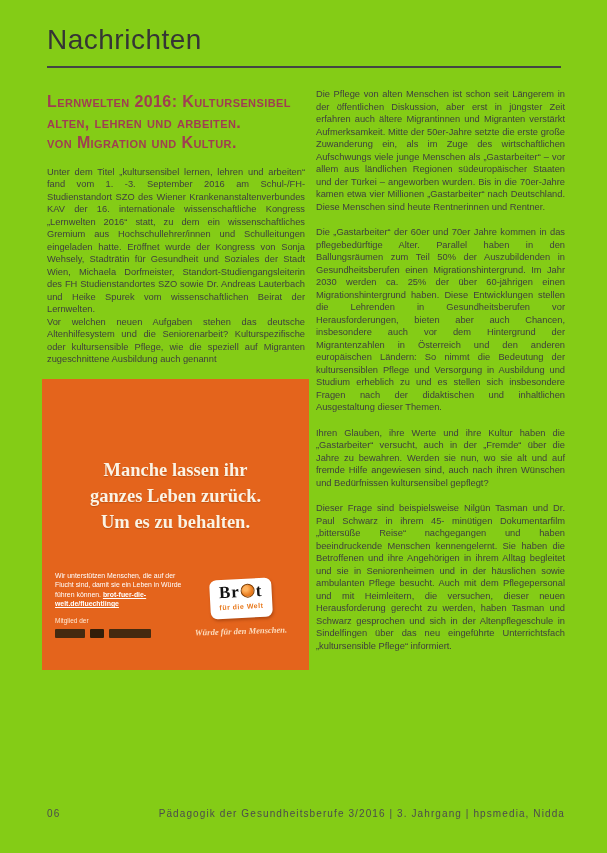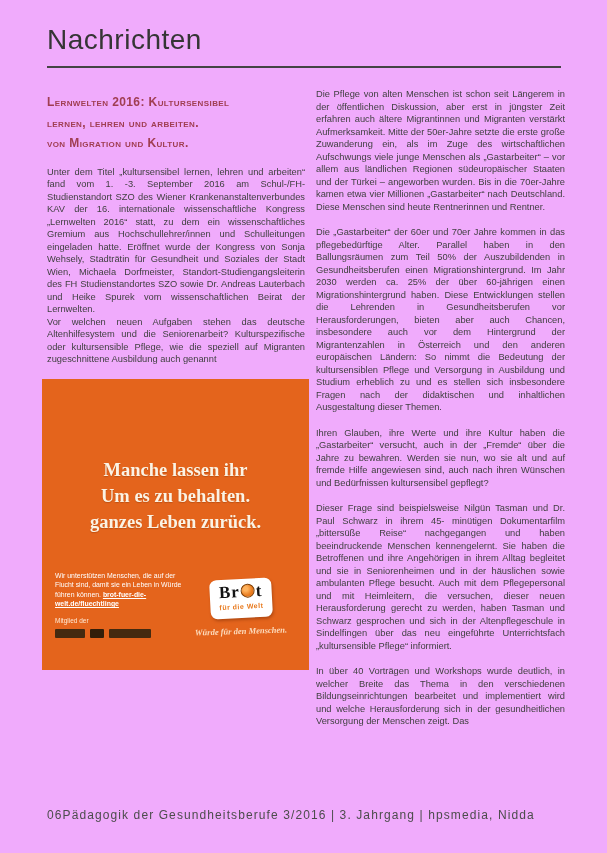--- a/index.html
+++ b/index.html
@@ -1,32 +1,32 @@
 <!DOCTYPE html>
 <html lang="de" style="--ad-bg: #e4641c; --ad-accent: #e87a1e; --heading-color: #a03e52;"><head>
 <meta charset="utf-8">
 <style>
   html,body{margin:0;padding:0;background:#e9e9e9;}
   .page{
-    position:relative;width:607px;height:853px;background:#f0abfc;
+    position:relative;width:607px;height:853px;background:#84cc16;
     font-family:"Liberation Sans",sans-serif;color:#3e3e3e;overflow:hidden;
     margin:0 auto;box-shadow:0 0 6px rgba(0,0,0,.2);
   }
   .title{
     position:absolute;left:47px;top:24px;margin:0;
     font-size:28px;font-weight:400;color:#353535;letter-spacing:.5px;
   }
   .rule{position:absolute;left:47px;top:66px;width:514px;height:2px;background:#444;}
   .columns{position:absolute;left:47px;top:88px;width:518px;display:flex;gap:11px;}
   .col{font-size:9.3px;line-height:12.5px;text-align:justify;color:#3f3f3f;}
   .col.left{width:258px;}
   .col.right{width:249px;}
   .heading{
     margin:4px 0 12px 0;font-weight:600;font-variant:small-caps;
-    font-size:12px;line-height:20.5px;letter-spacing:.4px;
+    font-size:16px;line-height:20.5px;letter-spacing:.4px;
     color:var(--heading-color,#a03e52);text-align:left;
   }
   .heading span{display:block;}
   .col p{margin:0 0 13px 0;}
   .col p.nogap{margin-top:-13px;}
   
   .ad{
     position:relative;width:267px;height:291px;margin:10px 0 0 -5px;
     background:var(--ad-bg,#e4641c);
   }
@@ -67,48 +67,48 @@
     letter-spacing:.5px;margin-top:1px;
   }
   .ad-tagline{
     margin-top:8px;transform:rotate(-2deg);
     font-family:"Liberation Serif",serif;font-style:italic;font-weight:700;
     font-size:8.5px;color:rgba(255,232,205,.9);
   }
   
   .footer{
     position:absolute;left:47px;right:42px;top:808px;
-    display:flex;justify-content:flex-start;align-items:baseline;
-    font-size:12px;letter-spacing:1.1px;color:#4c4c4c;
+    display:flex;justify-content:space-between;align-items:baseline;
+    font-size:10px;letter-spacing:1.1px;color:#4c4c4c;
   }
 </style>
 </head>
 <body>
 
 <div class="page">
 
   <h1 class="title">Nachrichten</h1>
   <div class="rule"></div>
 
   <div class="columns">
 
     <div class="col left">
       <h2 class="heading">
         <span>Lernwelten 2016: Kultursensibel</span>
-        <span>lernen, lehren und arbeiten.</span>
+        <span>alten, lehren und arbeiten.</span>
         <span>von Migration und Kultur.</span>
       </h2>
       <p>Unter dem Titel „kultursensibel lernen, lehren und arbeiten“ fand vom 1. -3. September 2016 am Schul-/FH-Studienstandort SZO des Wiener Krankenanstaltenverbundes KAV der 16. internationale wissenschaftliche Kongress „Lernwelten 2016“ statt, zu dem ein wissenschaftliches Gremium aus Hochschullehrer/innen und Schulleitungen eingeladen hatte. Eröffnet wurde der Kongress von Sonja Wehsely, Stadträtin für Gesundheit und Soziales der Stadt Wien, Michaela Dorfmeister, Standort-Studiengangsleiterin des FH Studienstandortes SZO sowie Dr. Andreas Lauterbach und Heike Spurek vom wissenschaftlichen Beirat der Lernwelten.</p>
       <p class="nogap">Vor welchen neuen Aufgaben stehen das deutsche Altenhilfesystem und die Seniorenarbeit? Kulturspezifische oder kultursensible Pflege, wie die speziell auf Migranten zugeschnittene Ausbildung auch genannt</p>
 
       <div class="ad">
         <div class="ad-headline">
           <span>Manche lassen ihr</span>
+          <span>ganzes Leben zurück.</span>
           <span>Um es zu behalten.</span>
-          <span>ganzes Leben zurück.</span>
         </div>
 
         <div class="ad-small">
           <span>Wir unterstützen Menschen, die auf der Flucht sind, damit sie ein Leben in Würde führen können.</span>
           <span class="ad-link">brot-fuer-die-welt.de/fluechtlinge</span>
           <div class="ad-member">Mitglied der</div>
           <div class="logo-strip">
             <i></i>
             <i></i>
             <i></i>
@@ -125,21 +125,20 @@
           <div class="ad-tagline">Würde für den Menschen.</div>
         </div>
       </div>
     </div>
 
     <div class="col right">
       <p>Die Pflege von alten Menschen ist schon seit Längerem in der öffentlichen Diskussion, aber erst in jüngster Zeit erfahren auch ältere Migrantinnen und Migranten verstärkt Aufmerksamkeit. Mitte der 50er-Jahre setzte die erste große Zuwanderung ein, als im Zuge des wirtschaftlichen Aufschwungs viele junge Menschen als „Gastarbeiter“ – vor allem aus ländlichen Regionen südeuropäischer Staaten und der Türkei – angeworben wurden. Bis in die 70er-Jahre kamen etwa vier Millionen „Gastarbeiter“ nach Deutschland. Diese Menschen sind heute Rentnerinnen und Rentner.</p>
       <p>Die „Gastarbeiter“ der 60er und 70er Jahre kommen in das pflegebedürftige Alter. Parallel haben in den Ballungsräumen zum Teil 50% der Auszubildenden in Gesundheitsberufen einen Migrationshintergrund. Im Jahr 2030 werden ca. 25% der über 60-jährigen einen Migrationshintergrund haben. Diese Entwicklungen stellen die Lehrenden in Gesundheitsberufen vor Herausforderungen, bieten aber auch Chancen, insbesondere auch vor dem Hintergrund der Migrantenzahlen in Österreich und den anderen europäischen Ländern: So nimmt die Bedeutung der kultursensiblen Pflege und Versorgung in Ausbildung und Studium erheblich zu und es stellen sich insbesondere Fragen nach der didaktischen und inhaltlichen Ausgestaltung dieser Themen.</p>
       <p>Ihren Glauben, ihre Werte und ihre Kultur haben die „Gastarbeiter“ versucht, auch in der „Fremde“ über die Jahre zu bewahren. Werden sie nun, wo sie alt und auf fremde Hilfe angewiesen sind, auch nach ihren Wünschen und Bedürfnissen kultursensibel gepflegt?</p>
       <p>Dieser Frage sind beispielsweise Nilgün Tasman und Dr. Paul Schwarz in ihrem 45- minütigen Dokumentarfilm „bittersüße Reise“ nachgegangen und haben beeindruckende Menschen kennengelernt. Sie haben die Betroffenen und ihre Angehörigen in ihrem Alltag begleitet und sie in Seniorenheimen und in der häuslichen sowie ambulanten Pflege besucht. Auch mit dem Pflegepersonal und mit Heimleitern, die versuchen, dieser neuen Herausforderung gerecht zu werden, haben Tasman und Schwarz gesprochen und sich in der Altenpflegeschule in Sindelfingen über das neu eingeführte Unterrichtsfach „kultursensible Pflege“ informiert.</p>
-      <p>In über 40 Vorträgen und Workshops wurde deutlich, in welcher Breite das Thema in den verschiedenen Bildungseinrichtungen bearbeitet und implementiert wird und welche Herausforderung sich in der gesundheitlichen Versorgung der Menschen zeigt. Das</p>
     </div>
 
   </div>
 
   <div class="footer">
     <span>06</span>
     <span>Pädagogik der Gesundheitsberufe 3/2016  |  3. Jahrgang  |  hpsmedia, Nidda</span>
   </div>
 
 </div>

